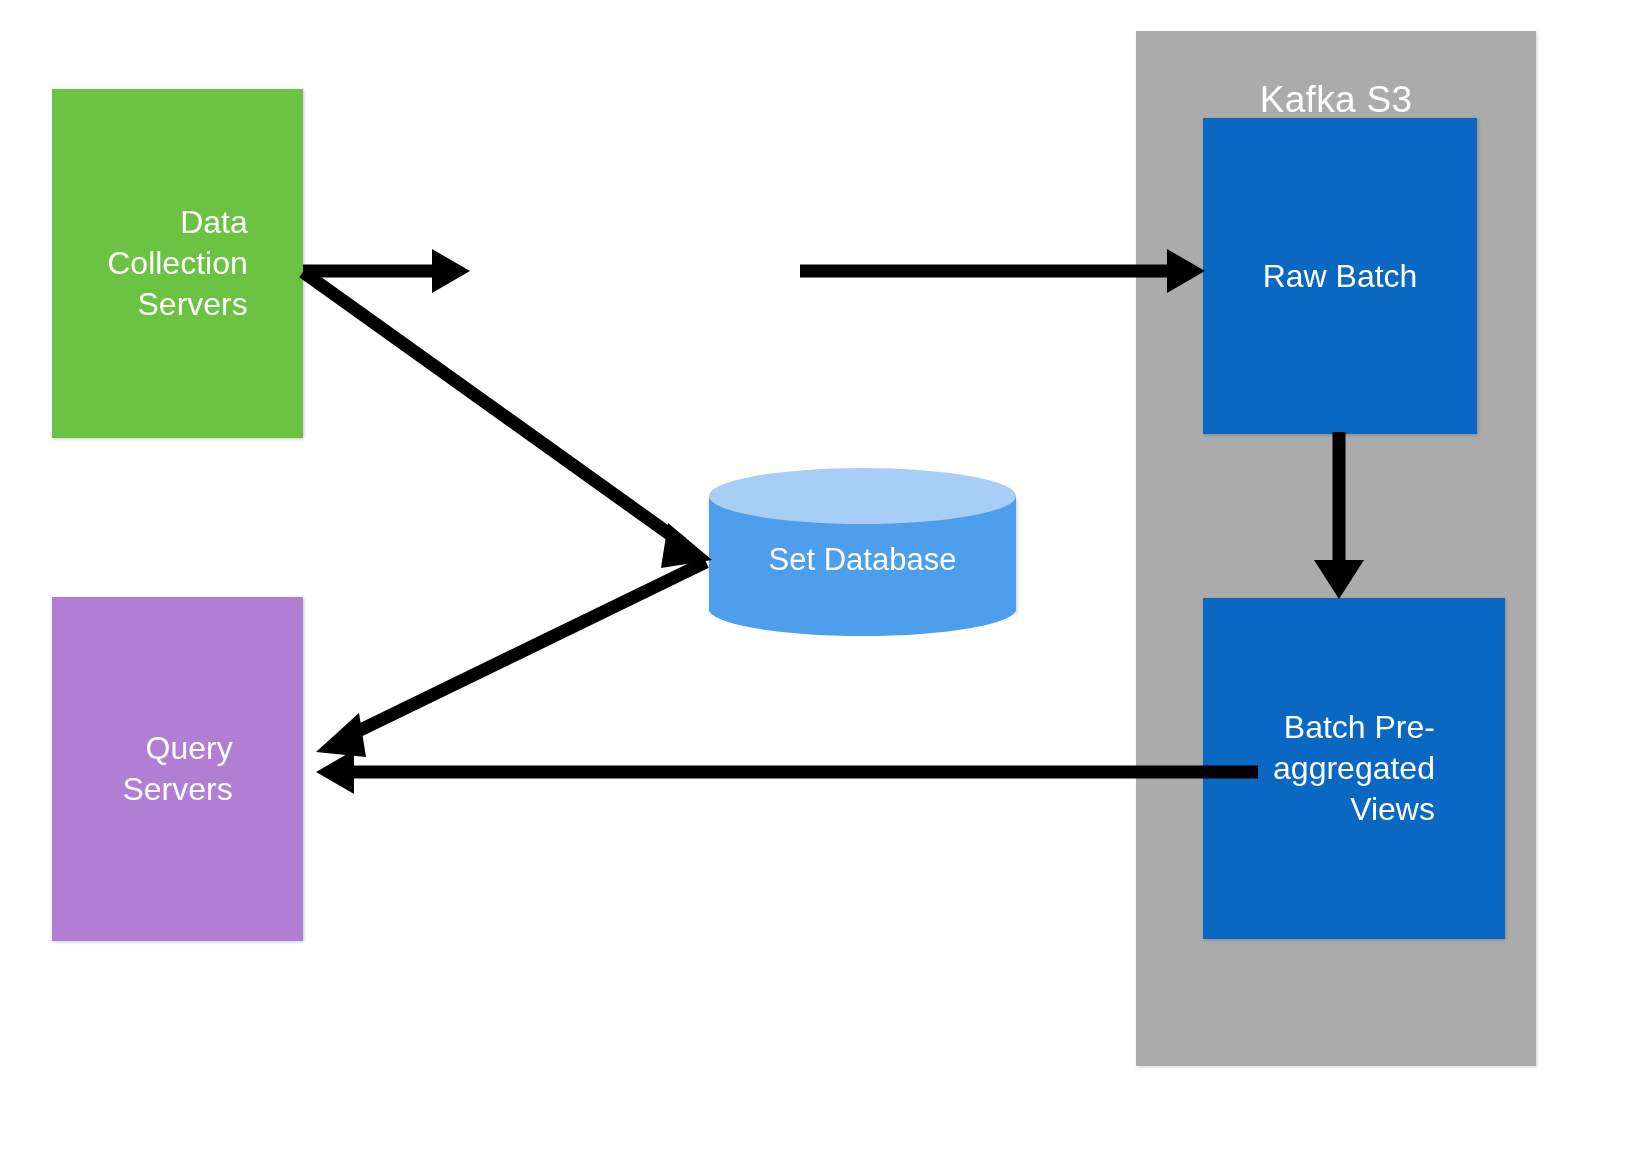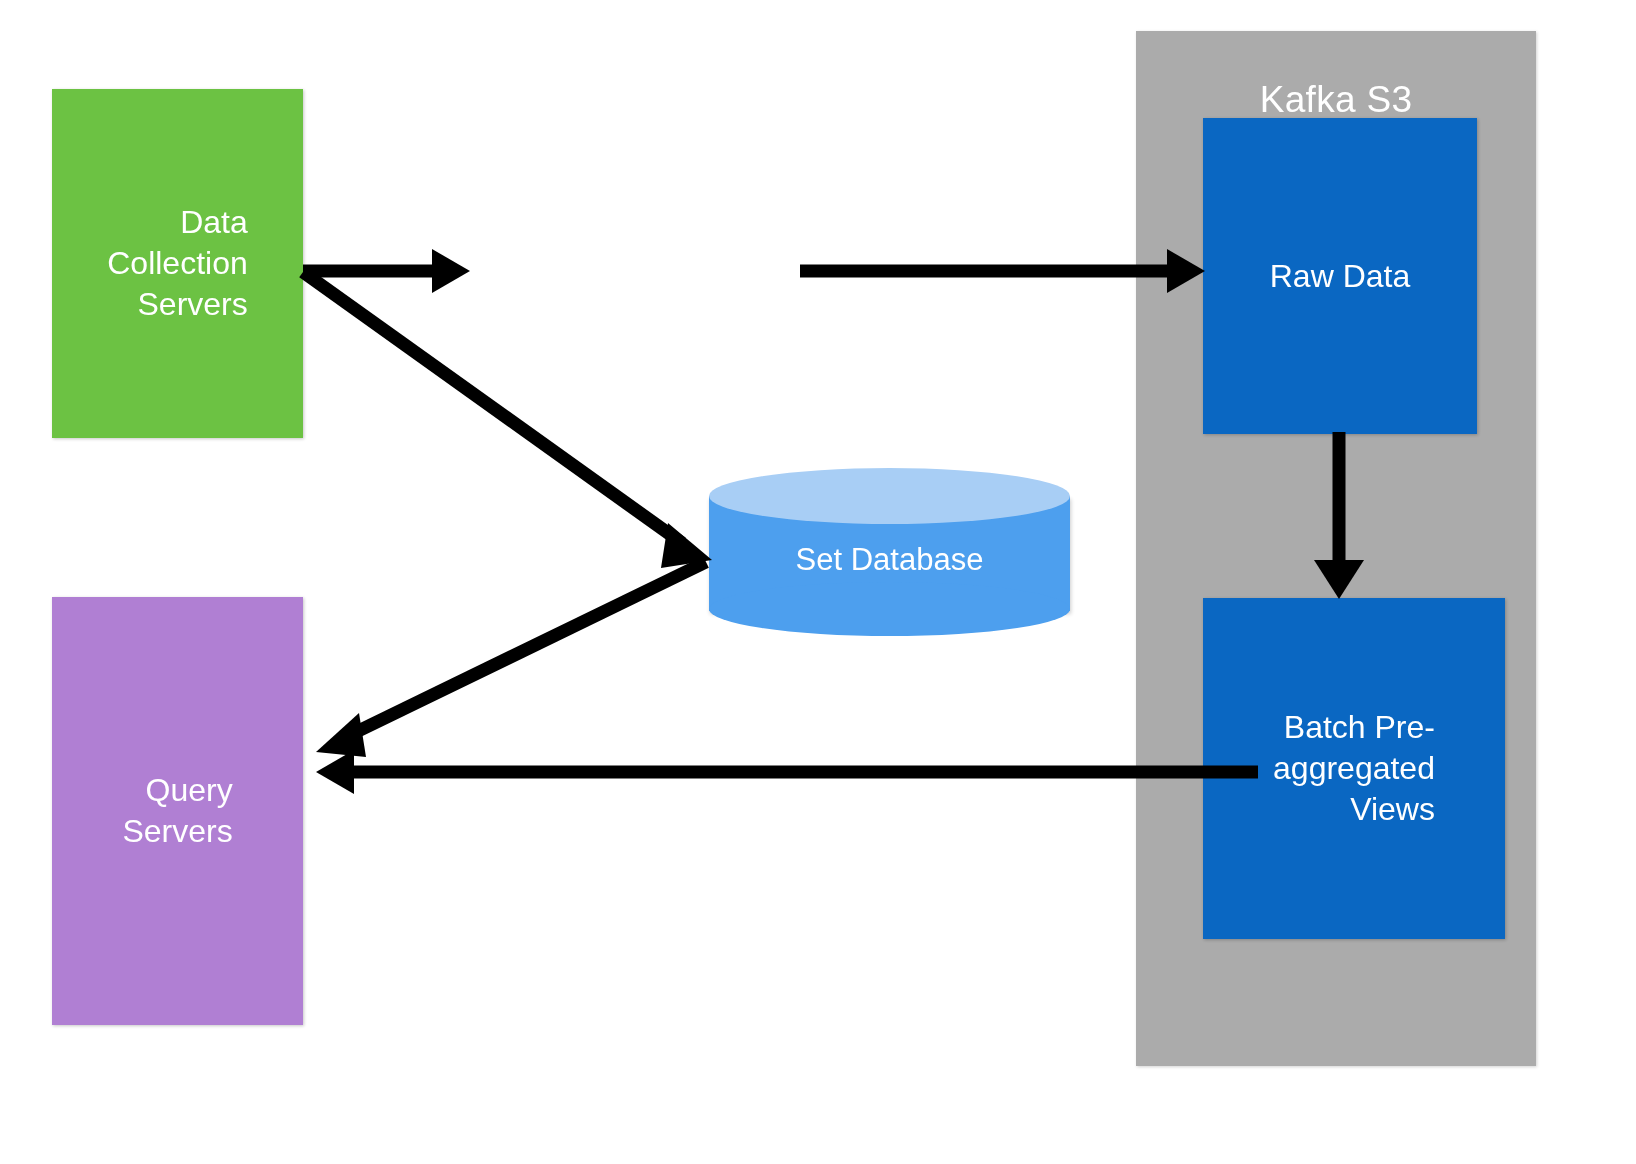--- a/index.html
+++ b/index.html
@@ -52,21 +52,21 @@
     top: 89px;
     width: 251px;
     height: 349px;
     background: #6CC243;
     font-size: 32px;
   }
   #node-query-servers {
     left: 52px;
     top: 597px;
     width: 251px;
-    height: 428px;
+    height: 344px;
     background: #B07FD3;
     font-size: 32px;
   }
   #node-raw-data {
     left: 1203px;
     top: 118px;
     width: 274px;
     height: 316px;
     background: #0A67C2;
     font-size: 32px;
@@ -115,22 +115,23 @@
   }
   #cyl-kafka {
     left: 471px;
     top: 191px;
     width: 298px;
     height: 150px;
   }
   #cyl-setdb {
     left: 709px;
     top: 468px;
-    width: 361px;
+    width: 287px;
     height: 155px;
+    padding-left: 20px;
   }
   #arrow-layer {
     position: absolute;
     left: 0;
     top: 0;
     width: 1636px;
     height: 1164px;
     pointer-events: none;
   }
 </style>
@@ -152,21 +153,21 @@
   </div>
 
   <div class="node-box" id="node-query-servers">
     <div>
       <div>Query</div>
       <div>Servers</div>
     </div>
   </div>
 
   <div class="node-box" id="node-raw-data">
-    <div>Raw Data</div>
+    <div>Raw Batch</div>
   </div>
 
   <div class="node-box" id="node-batch-views">
     <div>
       <div>Batch Pre-</div>
       <div>aggregated</div>
       <div>Views</div>
     </div>
   </div>
 

